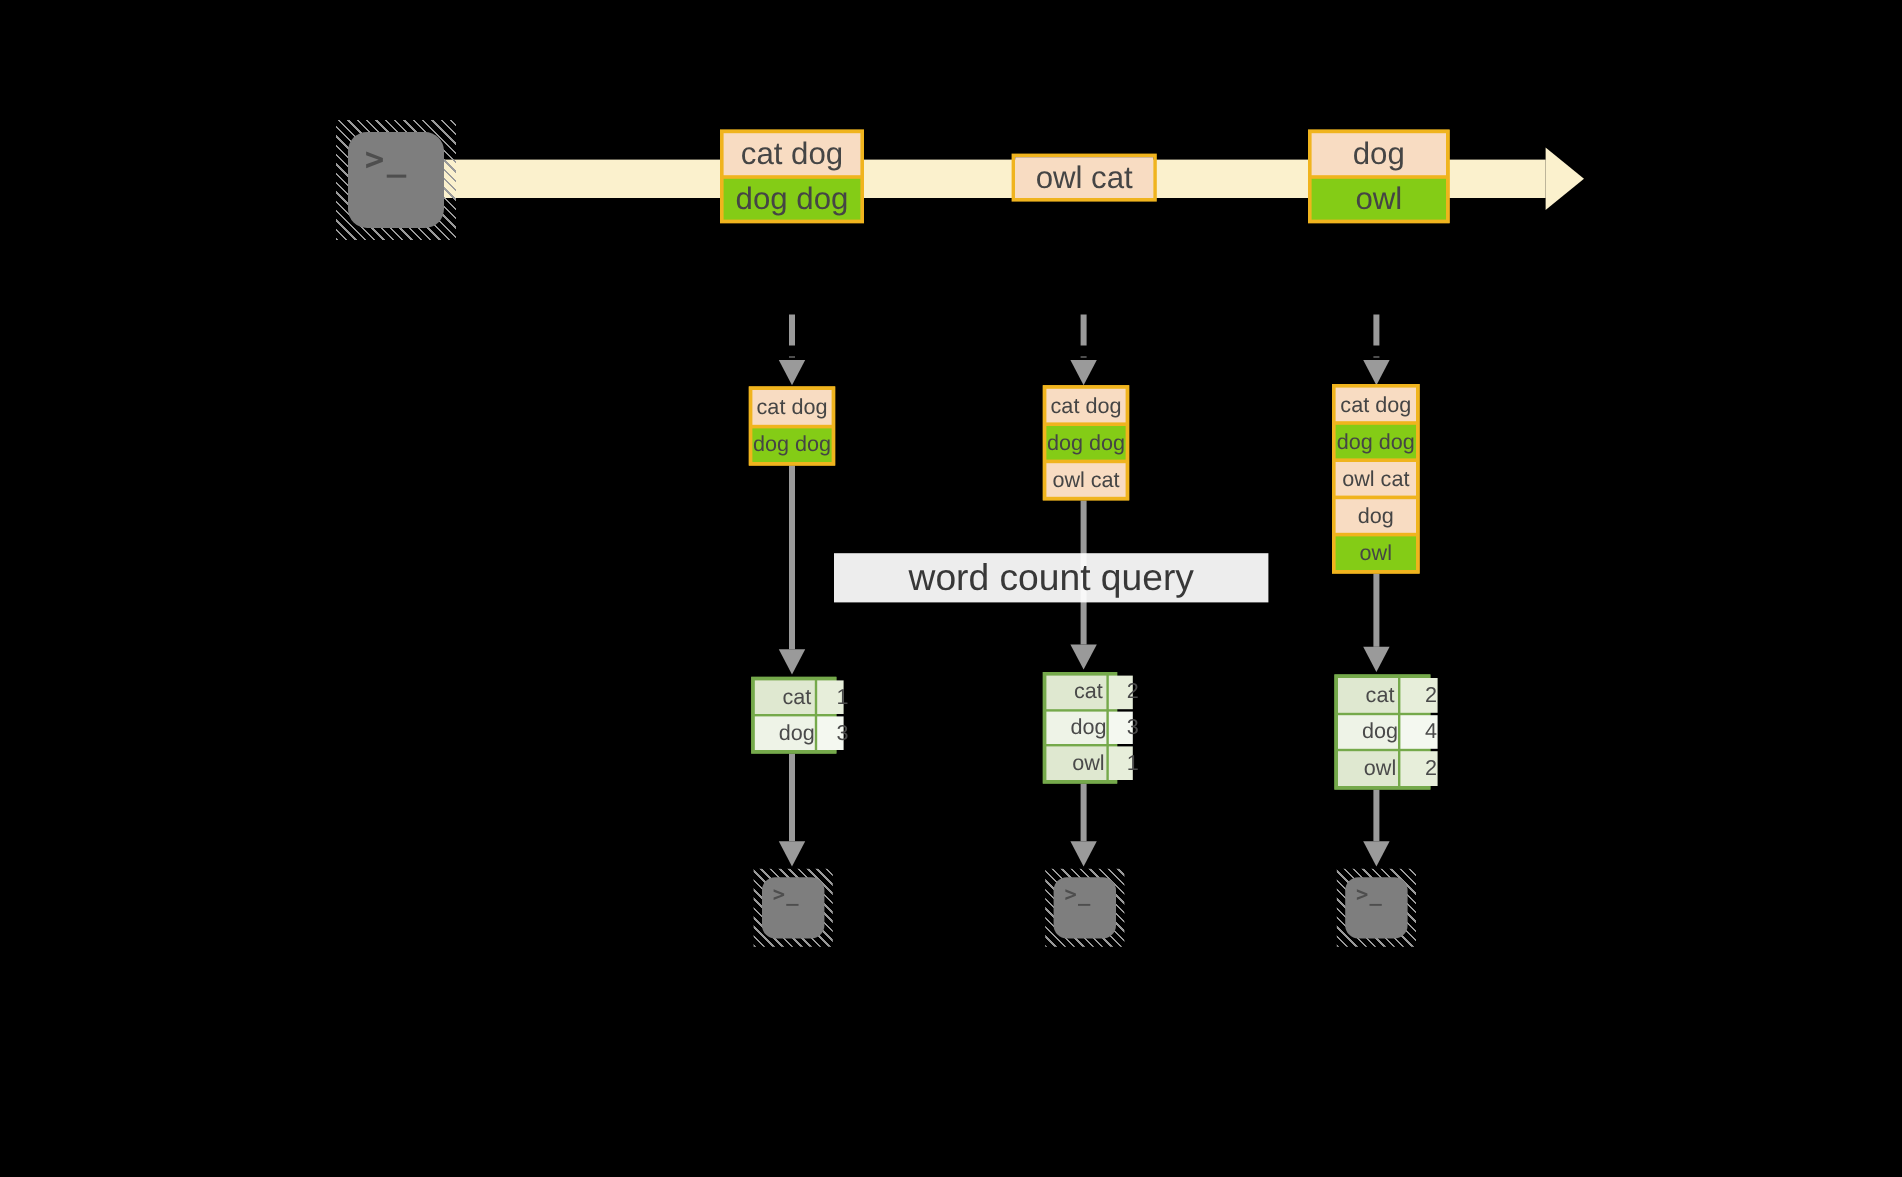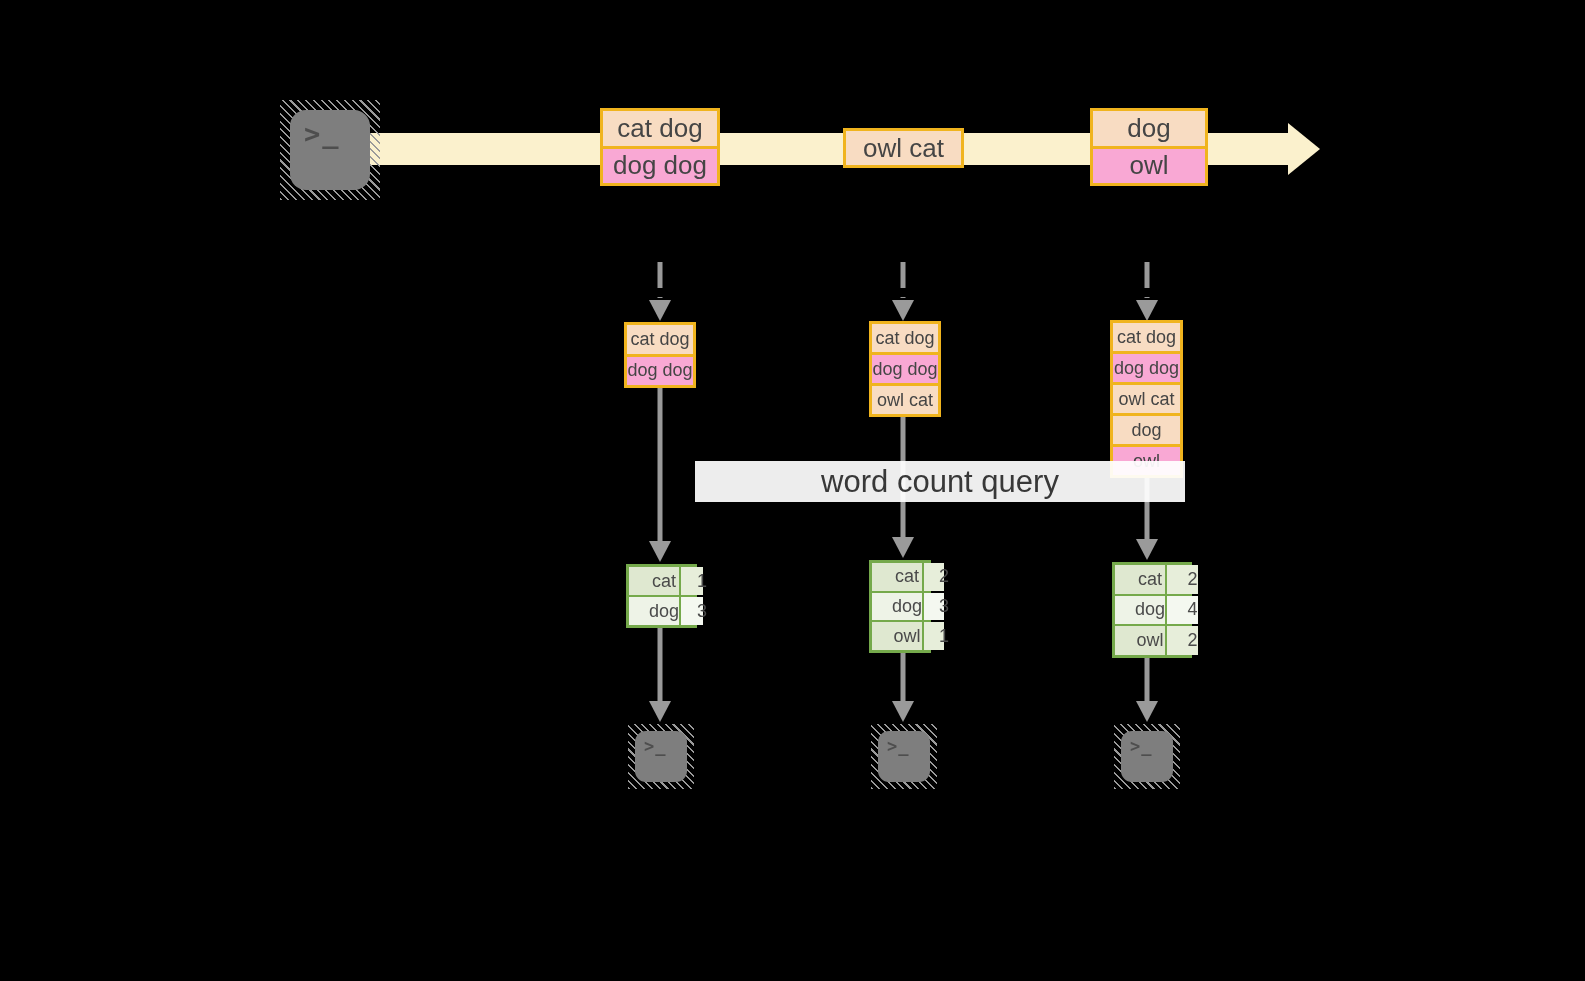--- a/index.html
+++ b/index.html
@@ -34,36 +34,36 @@
   .term-out .term-inner { inset:7px; border-radius:11px; }
   .term-out .term-glyph { left:9px; top:5px; font-size:17px; letter-spacing:1px; }
 
   
   .obox {
     display:grid; grid-auto-rows:1fr; gap:3px; box-sizing:border-box;
     border:3px solid #f0b41e; background:#f0b41e;
   }
   .ocell { display:flex; align-items:center; justify-content:center; color:#454545; }
   .peach { background:#f8dcc2; }
-  .cream { background:#f9a8d4; }
+  .cream { background:#84cc16; }
   .stream-box { font-size:26px; }
   .state-box { font-size:18px; }
 
   
   .gtable {
     display:grid; gap:2px; box-sizing:border-box;
     border:3px solid #75a94b; background:#75a94b; font-size:18px;
   }
   .gcell { display:flex; align-items:center; justify-content:center; color:#4a4a4a;padding-left:20px; }
   .gw-d { background:#dfe8d0; } .gn-d { background:#e7eeda; }
   .gw-l { background:#eef3e7; } .gn-l { background:#f4f8f0; }
 
   
   .query-label {
-    left:695px; top:461px; width:490px; height:41px;
+    left:695px; top:461px; width:362px; height:41px;
     background:rgba(255,255,255,0.93);
     display:flex; align-items:center; justify-content:center;
     font-size:31px; font-weight:300; color:#383838;
   }
 
   svg.arrows { left:0; top:0; }
 </style>
 </head>
 <body>
 

